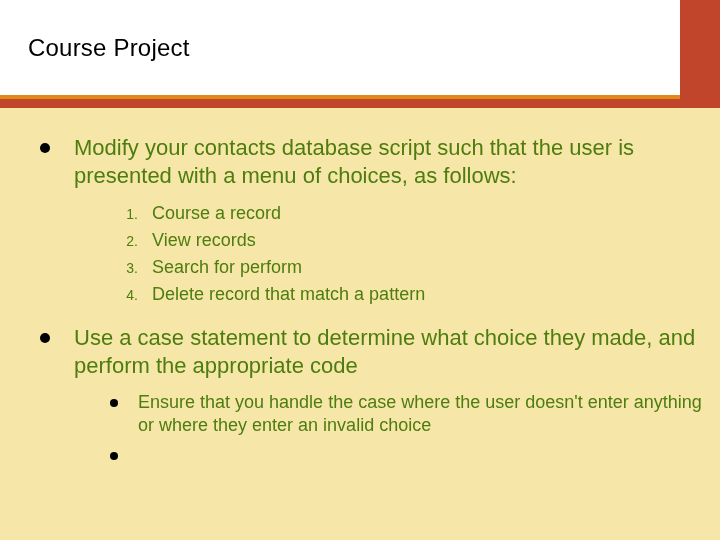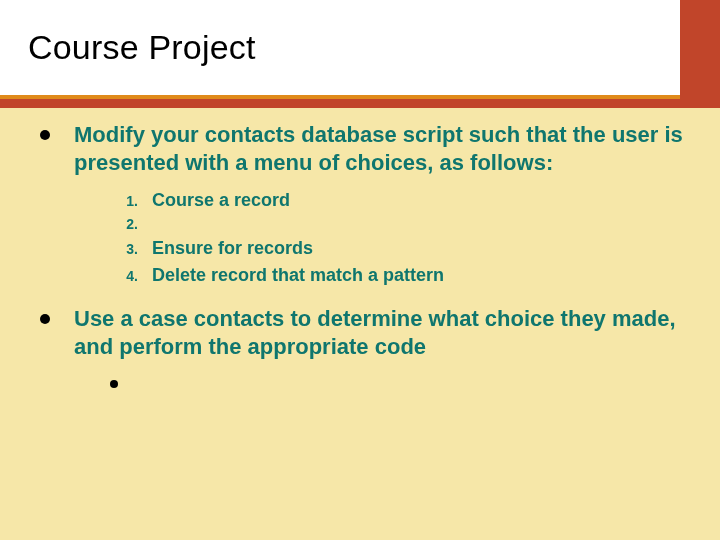--- a/index.html
+++ b/index.html
@@ -24,41 +24,40 @@
   .header-inner {
     position: absolute;
     top: 0; left: 0;
     width: 680px;
     height: 95px;
     background: #fff;
     display: flex;
     align-items: center;
   }
   .title {
-    font-size: 34px;
+    font-size: 24px;
     font-weight: 400;
     color: #000;
     padding-left: 28px;
     letter-spacing: 0.2px;
   }
   .orange-rule {
     position: absolute;
     left: 0;
     top: 95px;
     width: 680px;
     height: 4px;
     background: #e08a1a;
   }
   .content {
     position: absolute;
-    top: 121px;
+    top: 134px;
     left: 30px;
     right: 18px;
-    color: #0f766e;
-    font-weight: bold;
+    color: #4d7c0f;
   }
   .top-item {
     display: flex;
     margin-bottom: 10px;
   }
   .bullet-l1 {
     flex: 0 0 auto;
     width: 10px; height: 10px;
     border-radius: 50%;
     background: #000;
@@ -125,36 +124,41 @@
       <div class="top-text">Modify your contacts database script such that the user is presented with a menu of choices, as follows:</div>
     </div>
 
     <div class="num-list">
       <div class="num-item">
         <div class="num-marker">1.</div>
         <div>Course a record</div>
       </div>
       <div class="num-item">
         <div class="num-marker">2.</div>
+        <div>View records</div>
       </div>
       <div class="num-item">
         <div class="num-marker">3.</div>
-        <div>Ensure for records</div>
+        <div>Search for perform</div>
       </div>
       <div class="num-item">
         <div class="num-marker">4.</div>
         <div>Delete record that match a pattern</div>
       </div>
     </div>
 
     <div class="top-item">
       <div class="bullet-l1"></div>
-      <div class="top-text">Use a case contacts to determine what choice they made, and perform the appropriate code</div>
+      <div class="top-text">Use a case statement to determine what choice they made, and perform the appropriate code</div>
     </div>
 
     <div class="sub-list">
+      <div class="sub-item">
+        <div class="bullet-l2"></div>
+        <div>Ensure that you handle the case where the user doesn't  enter anything or where they enter an invalid choice</div>
+      </div>
       <div class="sub-item">
         <div class="bullet-l2"></div>
       </div>
     </div>
 
   </div>
 </div>
 
 </body></html>

